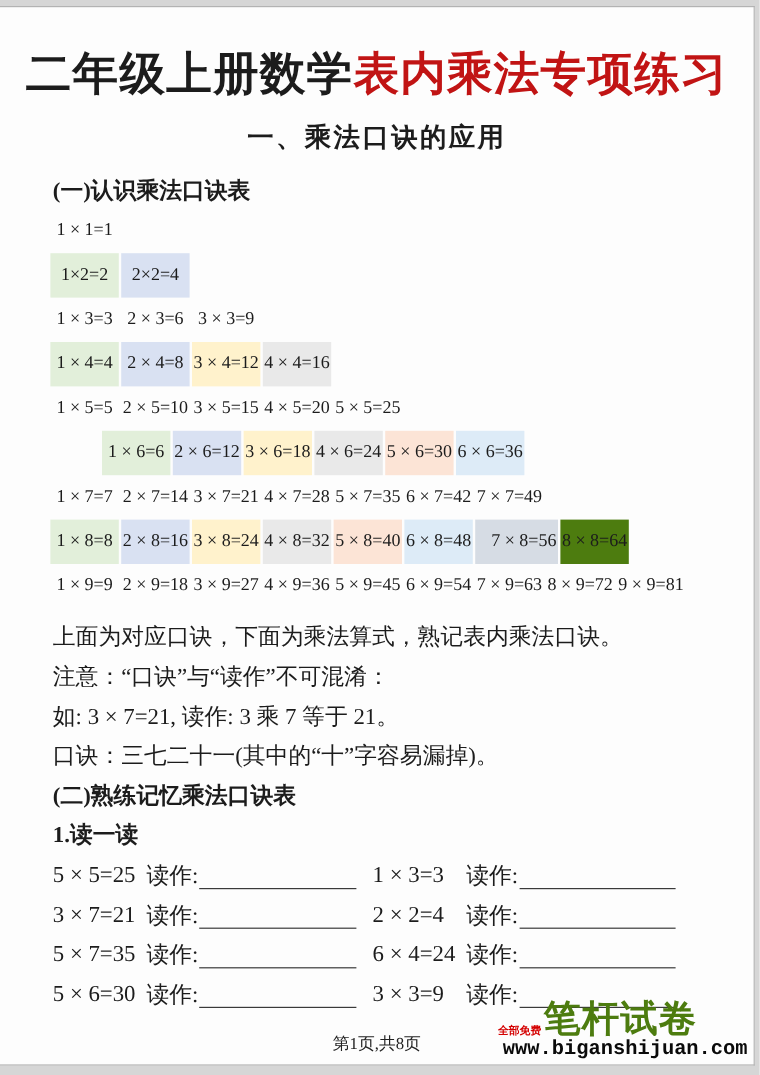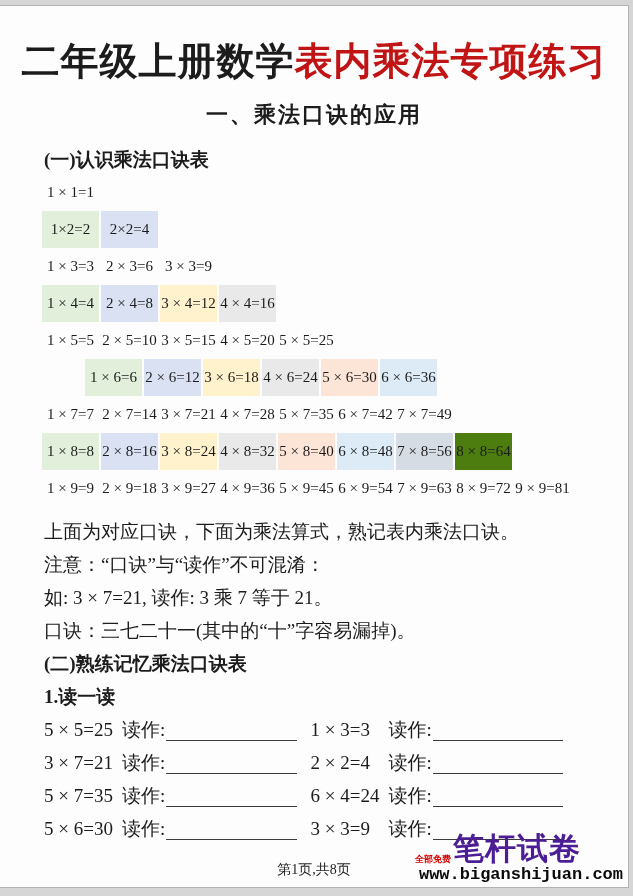--- a/index.html
+++ b/index.html
@@ -55,21 +55,21 @@
   .pageno {
     position:absolute; left:0; bottom:8px; width:100%;
     text-align:center; font-size:14px; color:#222;
   }
   .logo {
     position:absolute; right:3px; bottom:3px; width:216px;
     font-family:"Liberation Sans","DejaVu Sans",sans-serif;
   }
   .brand {
     text-align:center; font-weight:bold; font-size:31px; line-height:32px;
-    letter-spacing:1px; color:#4c1d95; white-space:nowrap;
+    letter-spacing:1px; color:#4d7c0f; white-space:nowrap;
   }
   .urlrow {
     position:relative; text-align:right;
     font-family:"Liberation Mono","DejaVu Sans Mono",monospace;
     font-weight:bold; font-size:17px; line-height:19px; white-space:nowrap;
     color:#0a0a0a; padding-right:2px;
   }
   .freetag {
     position:absolute; left:6px; bottom:19px;
     font-size:9px; line-height:9px; color:#d40000; font-weight:bold;
@@ -129,21 +129,21 @@
         <div class="tcell">6 × 7=42</div>
         <div class="tcell">7 × 7=49</div>
       </div>
       <div class="trow">
         <div class="tcell" style="background: rgb(226, 239, 218);">1 × 8=8</div>
         <div class="tcell" style="background: rgb(217, 225, 242);">2 × 8=16</div>
         <div class="tcell" style="background: rgb(255, 242, 204);">3 × 8=24</div>
         <div class="tcell" style="background: rgb(233, 233, 233);">4 × 8=32</div>
         <div class="tcell" style="background: rgb(252, 228, 214);">5 × 8=40</div>
         <div class="tcell" style="background: rgb(221, 235, 247);">6 × 8=48</div>
-        <div class="tcell" style="background: rgb(214, 220, 228);">7 × 8=56</div>
+        <div class="tcell" style="background: rgb(214, 220, 228); padding-left: 12px;">7 × 8=56</div>
         <div class="tcell" style="background: #4d7c0f;">8 × 8=64</div>
       </div>
       <div class="trow">
         <div class="tcell">1 × 9=9</div>
         <div class="tcell">2 × 9=18</div>
         <div class="tcell">3 × 9=27</div>
         <div class="tcell">4 × 9=36</div>
         <div class="tcell">5 × 9=45</div>
         <div class="tcell">6 × 9=54</div>
         <div class="tcell">7 × 9=63</div>

